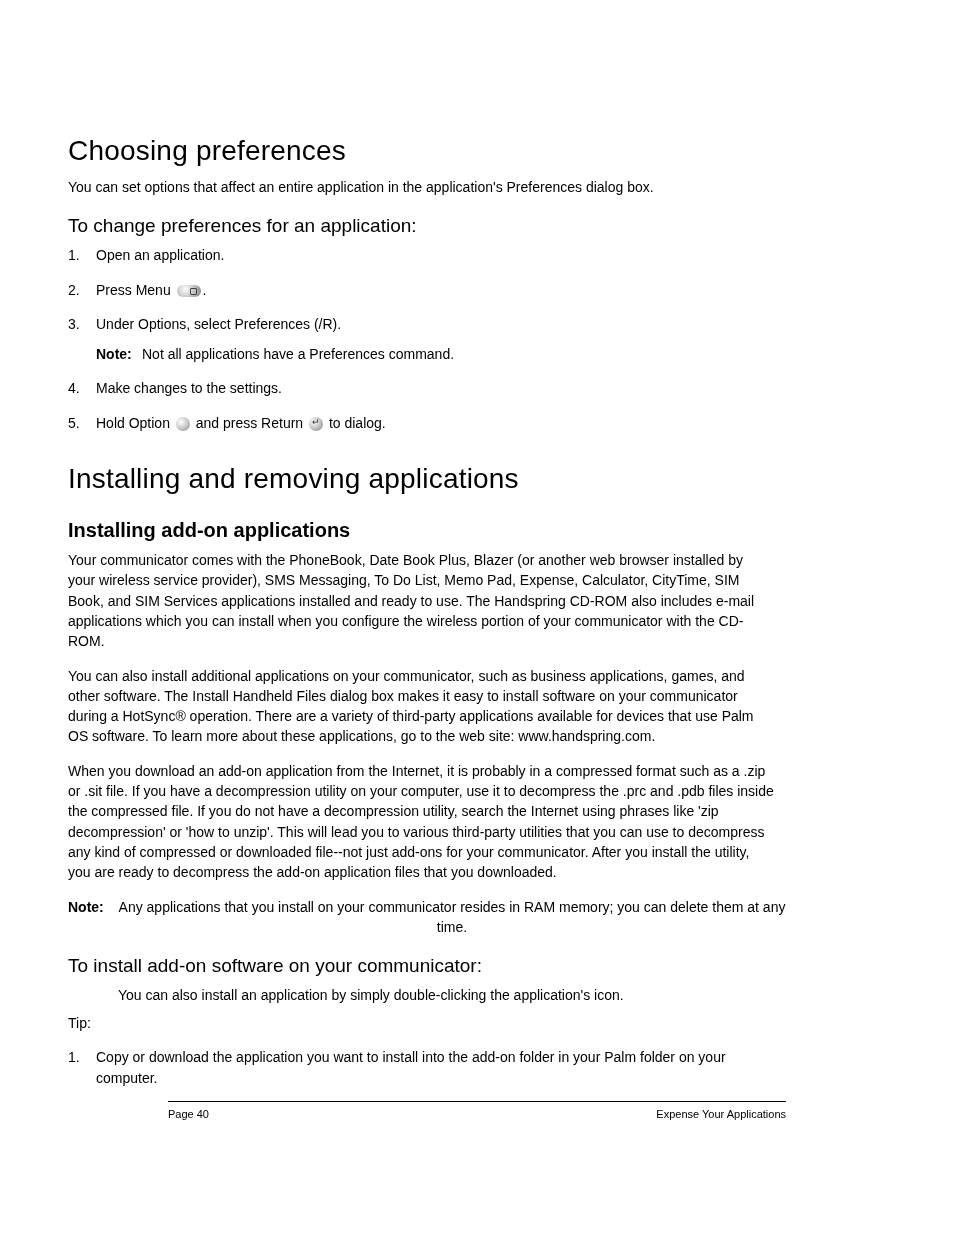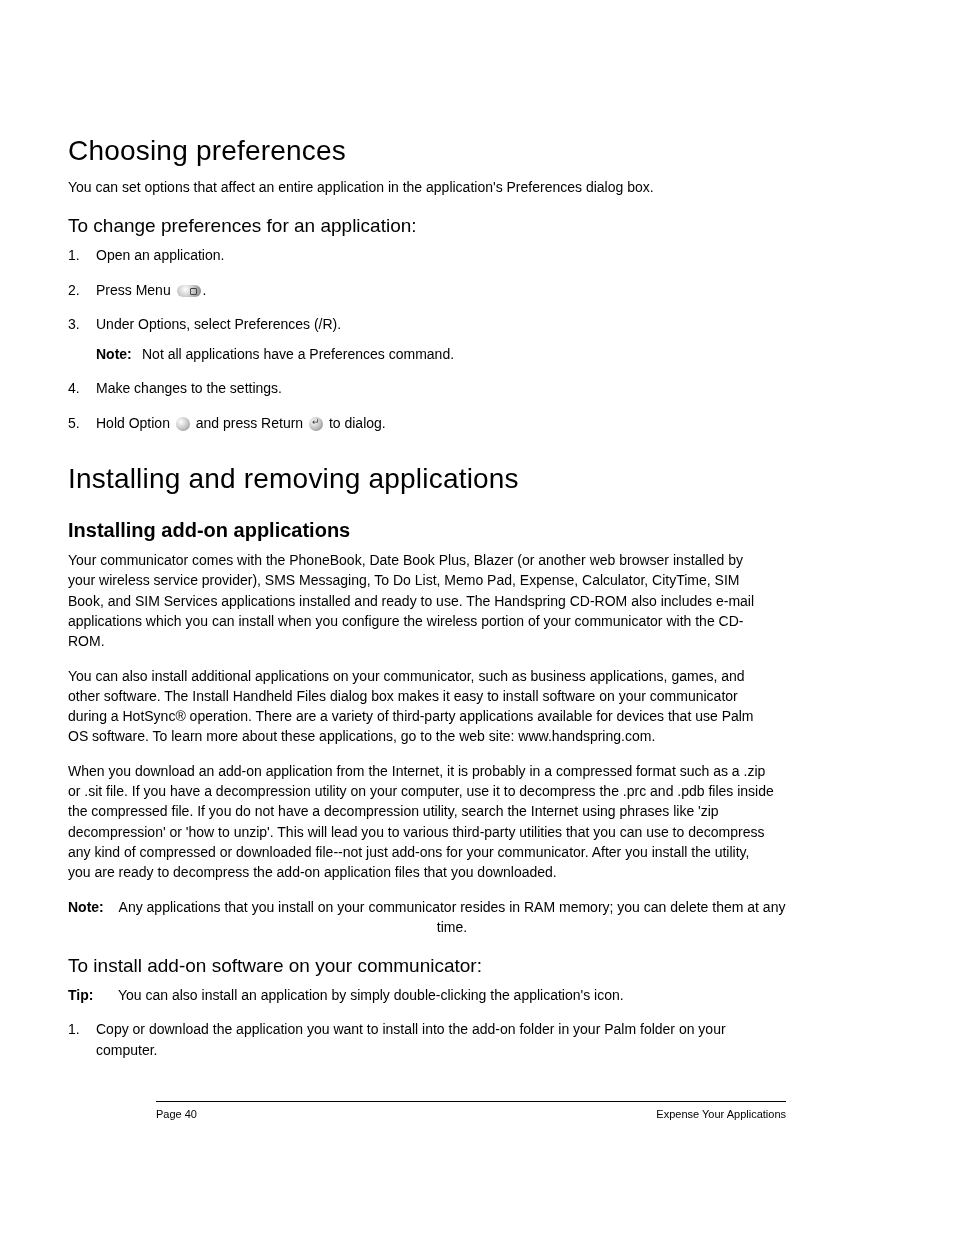--- a/index.html
+++ b/index.html
@@ -79,22 +79,23 @@
     flex: 0 0 50px;
   }
   .note-row .txt { flex: 1; text-align: center; }
   .tip-row {
     display: flex;
     font-size: 14px;
     line-height: 1.45;
     margin: 0 0 14px 0;
   }
   .tip-row .lbl {
-    font-weight: 700;
+    font-weight: 400;
     flex: 0 0 50px;
+    margin-top: 28px;
   }
   .tip-row .txt { flex: 1; }
   .icon {
     display: inline-block;
     vertical-align: middle;
   }
   .icon.menu-key {
     width: 24px; height: 12px;
     border-radius: 6px;
     background: radial-gradient(circle at 35% 35%, #fff 0%, #b8b8b8 60%, #7a7a7a 100%);
@@ -125,21 +126,21 @@
   .icon.return-key::after {
     content: "↵";
     position: absolute;
     top: -1px; left: 3px;
     font-size: 9px;
     color: #333;
   }
   .section2 { margin-top: 30px; }
   .footer {
     position: absolute;
-    left: 156px;
+    left: 168px;
     right: 168px;
     bottom: 95px;
   }
   .footer hr {
     border: none;
     border-top: 1px solid #000;
     margin: 0 0 6px 0;
   }
   .footer-row {
     display: flex;

